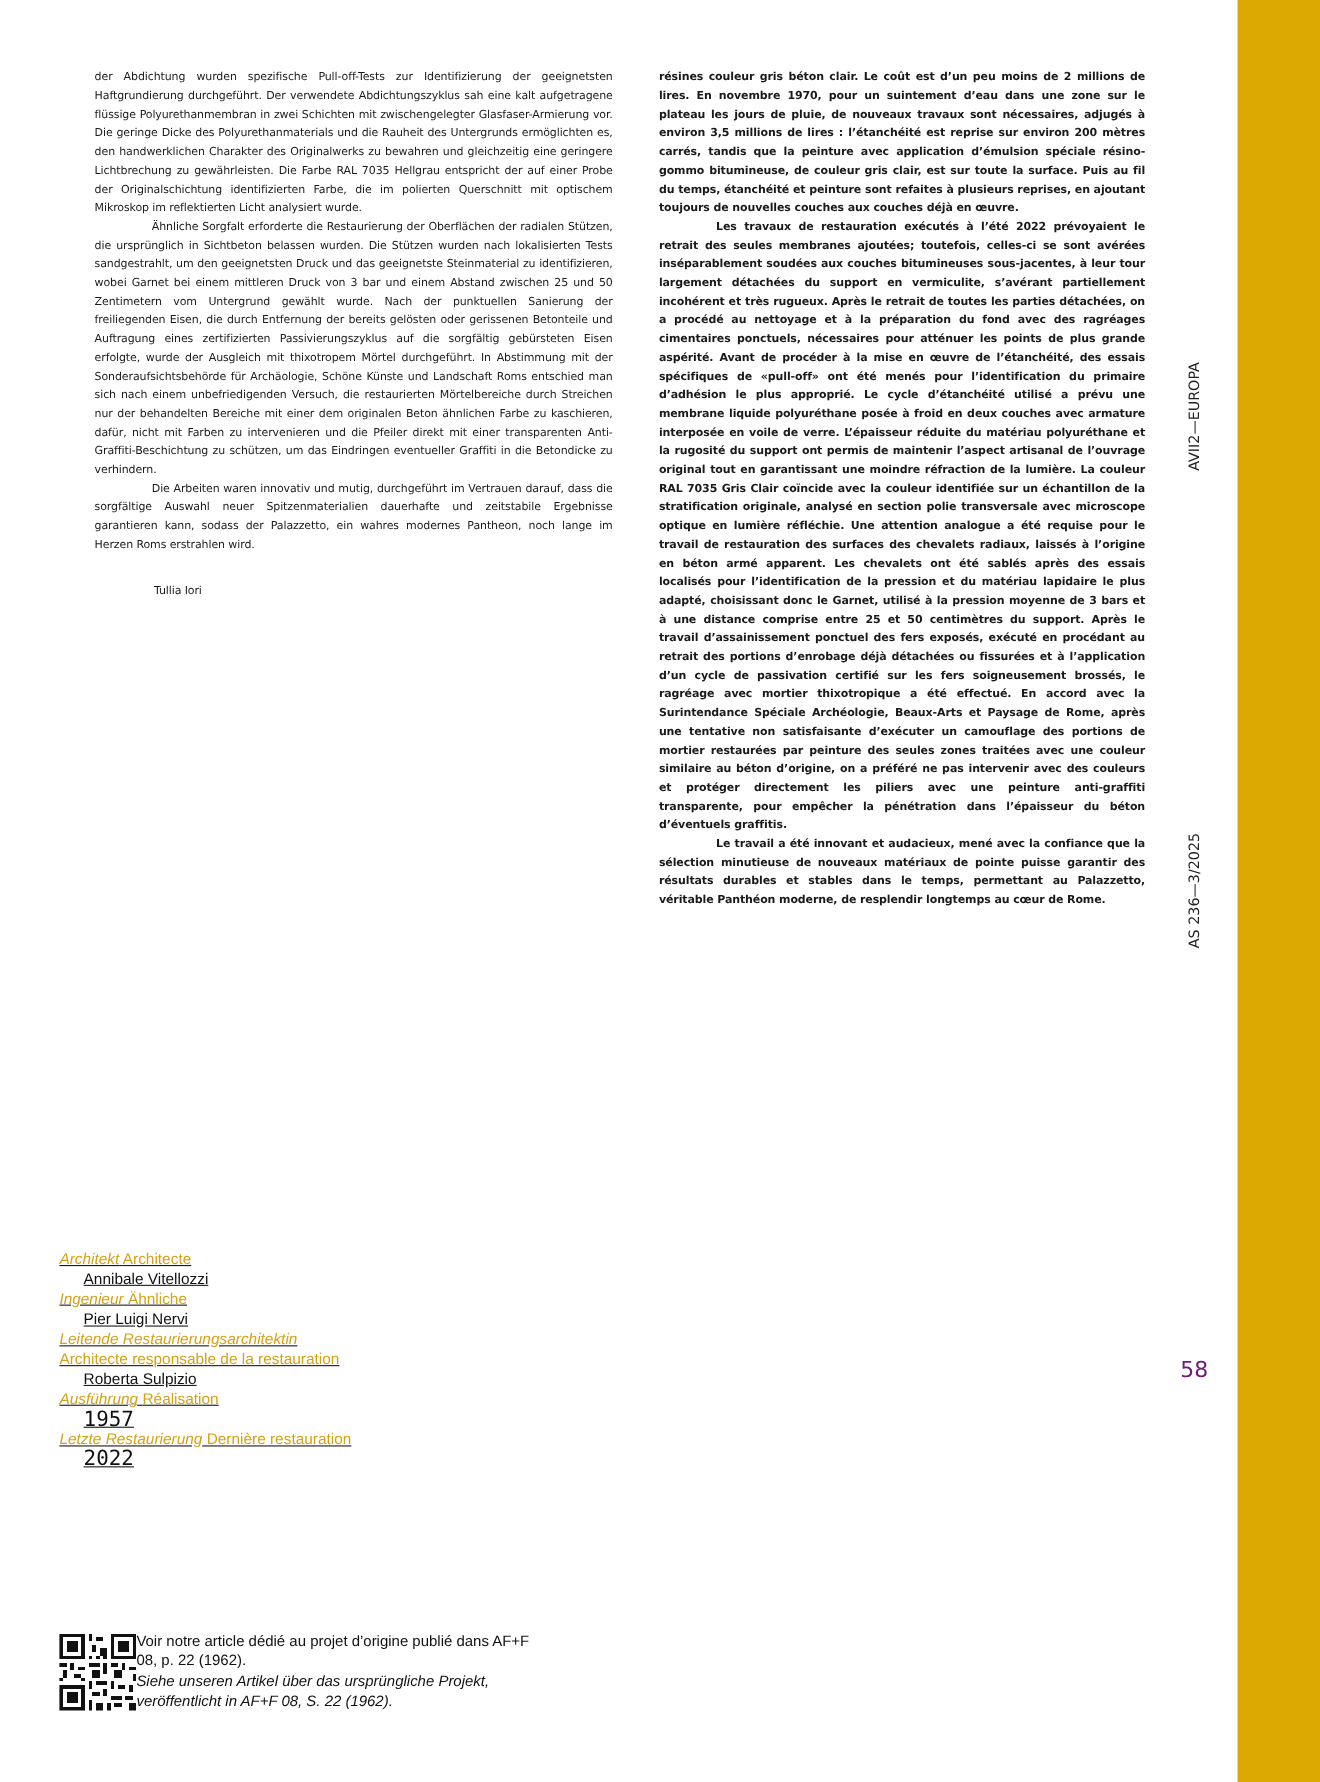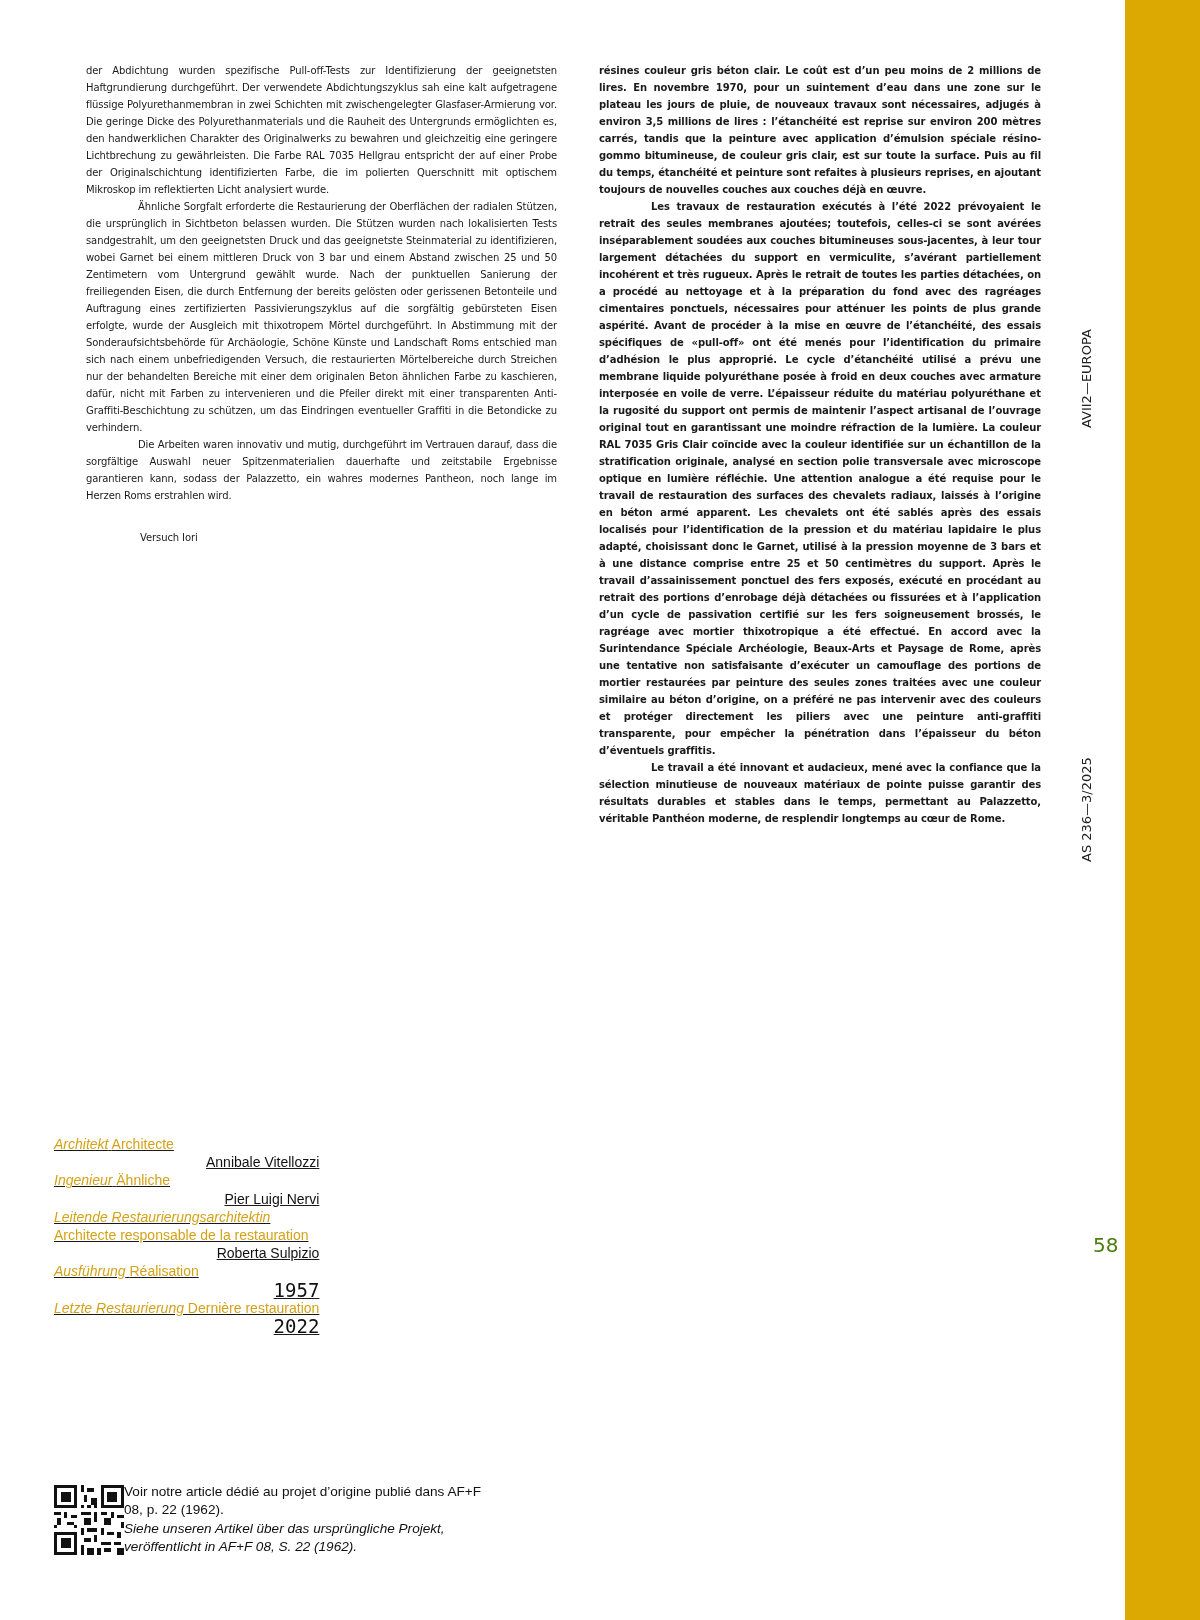--- a/index.html
+++ b/index.html
@@ -19,46 +19,46 @@
   .col.right { left: 567px; width: 442px; top: 62px; font-weight: bold; }
   .col p { margin: 0; }
   .col p.indent { text-indent: 52px; }
   .sig { margin-top: 25px !important; padding-left: 54px; text-align: left; }
   .credits {
     position: absolute; left: 54px; top: 1135px; font-family: "Liberation Sans", sans-serif;
     font-size: 14px; line-height: 18.2px; text-decoration: underline;
   }
   .credits .lbl { color: #d4a216; }
   .credits .lbl i { font-style: italic; }
-  .credits .val { color: #111; padding-left: 22px; text-align: right; }
+  .credits .val { color: #111; padding-left: 22px; }
   .credits .val.mono { font-family: "DejaVu Sans Mono", monospace; font-size: 19px; }
   .qr { position: absolute; left: 54px; top: 1485px; width: 70px; height: 70px; }
   .ref {
     position: absolute; left: 124px; top: 1483px; width: 360px;
     font-family: "Liberation Sans", sans-serif; font-size: 13.6px; line-height: 18.4px; color: #111;
   }
   .ref .it { font-style: italic; }
   .vert {
     position: absolute; font-family: "DejaVu Sans", sans-serif; font-size: 13px;
     transform: rotate(-90deg); transform-origin: left top; white-space: nowrap; color: #222;
   }
   .v1 { left: 1079px; top: 428px; }
   .v2 { left: 1079px; top: 862px; }
-  .pagenum { position: absolute; left: 1073px; top: 1233px; font-size: 20px; color: #4d7c0f; margin-left: 20px; }
+  .pagenum { position: absolute; left: 1073px; top: 1233px; font-size: 20px; color: #701a75; }
 </style>
 </head>
 <body>
 
 <div class="band"></div>
 
 <div class="col left">
   <p>der Abdichtung wurden spezifische Pull-off-Tests zur Identifizierung der geeignetsten Haftgrundierung durchgeführt. Der verwendete Abdichtungszyklus sah eine kalt aufgetragene flüssige Polyurethanmembran in zwei Schichten mit zwischengelegter Glasfaser-Armierung vor. Die geringe Dicke des Polyurethanmaterials und die Rauheit des Untergrunds ermöglichten es, den handwerklichen Charakter des Originalwerks zu bewahren und gleichzeitig eine geringere Lichtbrechung zu gewährleisten. Die Farbe RAL 7035 Hellgrau entspricht der auf einer Probe der Originalschichtung identifizierten Farbe, die im polierten Querschnitt mit optischem Mikroskop im reflektierten Licht analysiert wurde.</p>
   <p class="indent">Ähnliche Sorgfalt erforderte die Restaurierung der Oberflächen der radialen Stützen, die ursprünglich in Sichtbeton belassen wurden. Die Stützen wurden nach lokalisierten Tests sandgestrahlt, um den geeignetsten Druck und das geeignetste Steinmaterial zu identifizieren, wobei Garnet bei einem mittleren Druck von 3 bar und einem Abstand zwischen 25 und 50 Zentimetern vom Untergrund gewählt wurde. Nach der punktuellen Sanierung der freiliegenden Eisen, die durch Entfernung der bereits gelösten oder gerissenen Betonteile und Auftragung eines zertifizierten Passivierungszyklus auf die sorgfältig gebürsteten Eisen erfolgte, wurde der Ausgleich mit thixotropem Mörtel durchgeführt. In Abstimmung mit der Sonderaufsichtsbehörde für Archäologie, Schöne Künste und Landschaft Roms entschied man sich nach einem unbefriedigenden Versuch, die restaurierten Mörtelbereiche durch Streichen nur der behandelten Bereiche mit einer dem originalen Beton ähnlichen Farbe zu kaschieren, dafür, nicht mit Farben zu intervenieren und die Pfeiler direkt mit einer transparenten Anti-Graffiti-Beschichtung zu schützen, um das Eindringen eventueller Graffiti in die Betondicke zu verhindern.</p>
   <p class="indent">Die Arbeiten waren innovativ und mutig, durchgeführt im Vertrauen darauf, dass die sorgfältige Auswahl neuer Spitzenmaterialien dauerhafte und zeitstabile Ergebnisse garantieren kann, sodass der Palazzetto, ein wahres modernes Pantheon, noch lange im Herzen Roms erstrahlen wird.</p>
-  <p class="sig">Versuch Iori</p>
+  <p class="sig">Tullia Iori</p>
 </div>
 
 <div class="col right">
   <p>résines couleur gris béton clair. Le coût est d’un peu moins de 2 millions de lires. En novembre 1970, pour un suintement d’eau dans une zone sur le plateau les jours de pluie, de nouveaux travaux sont nécessaires, adjugés à environ 3,5 millions de lires : l’étanchéité est reprise sur environ 200 mètres carrés, tandis que la peinture avec application d’émulsion spéciale résino-gommo bitumineuse, de couleur gris clair, est sur toute la surface. Puis au fil du temps, étanchéité et peinture sont refaites à plusieurs reprises, en ajoutant toujours de nouvelles couches aux couches déjà en œuvre.</p>
   <p class="indent">Les travaux de restauration exécutés à l’été 2022 prévoyaient le retrait des seules membranes ajoutées; toutefois, celles-ci se sont avérées inséparablement soudées aux couches bitumineuses sous-jacentes, à leur tour largement détachées du support en vermiculite, s’avérant partiellement incohérent et très rugueux. Après le retrait de toutes les parties détachées, on a procédé au nettoyage et à la préparation du fond avec des ragréages cimentaires ponctuels, nécessaires pour atténuer les points de plus grande aspérité. Avant de procéder à la mise en œuvre de l’étanchéité, des essais spécifiques de «pull-off» ont été menés pour l’identification du primaire d’adhésion le plus approprié. Le cycle d’étanchéité utilisé a prévu une membrane liquide polyuréthane posée à froid en deux couches avec armature interposée en voile de verre. L’épaisseur réduite du matériau polyuréthane et la rugosité du support ont permis de maintenir l’aspect artisanal de l’ouvrage original tout en garantissant une moindre réfraction de la lumière. La couleur RAL 7035 Gris Clair coïncide avec la couleur identifiée sur un échantillon de la stratification originale, analysé en section polie transversale avec microscope optique en lumière réfléchie. Une attention analogue a été requise pour le travail de restauration des surfaces des chevalets radiaux, laissés à l’origine en béton armé apparent. Les chevalets ont été sablés après des essais localisés pour l’identification de la pression et du matériau lapidaire le plus adapté, choisissant donc le Garnet, utilisé à la pression moyenne de 3 bars et à une distance comprise entre 25 et 50 centimètres du support. Après le travail d’assainissement ponctuel des fers exposés, exécuté en procédant au retrait des portions d’enrobage déjà détachées ou fissurées et à l’application d’un cycle de passivation certifié sur les fers soigneusement brossés, le ragréage avec mortier thixotropique a été effectué. En accord avec la Surintendance Spéciale Archéologie, Beaux-Arts et Paysage de Rome, après une tentative non satisfaisante d’exécuter un camouflage des portions de mortier restaurées par peinture des seules zones traitées avec une couleur similaire au béton d’origine, on a préféré ne pas intervenir avec des couleurs et protéger directement les piliers avec une peinture anti-graffiti transparente, pour empêcher la pénétration dans l’épaisseur du béton d’éventuels graffitis.</p>
   <p class="indent">Le travail a été innovant et audacieux, mené avec la confiance que la sélection minutieuse de nouveaux matériaux de pointe puisse garantir des résultats durables et stables dans le temps, permettant au Palazzetto, véritable Panthéon moderne, de resplendir longtemps au cœur de Rome.</p>
 
 </div>
 
 <div class="credits">

